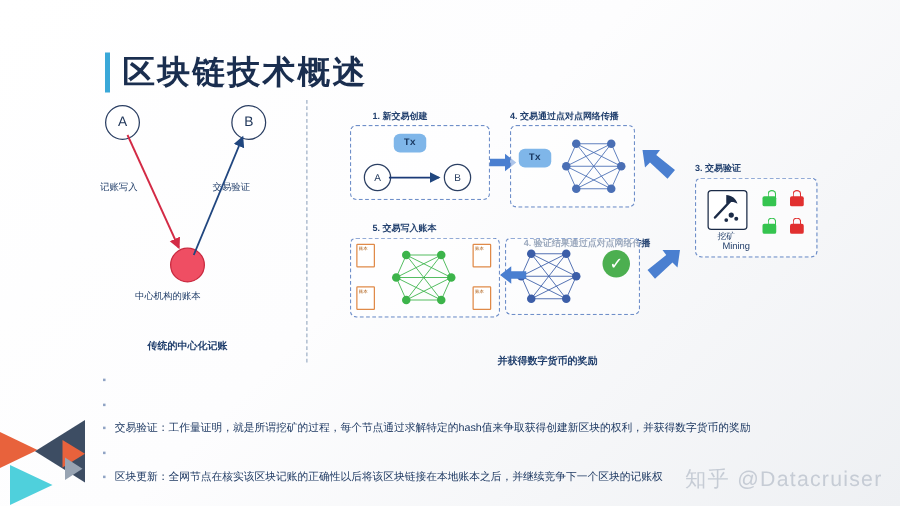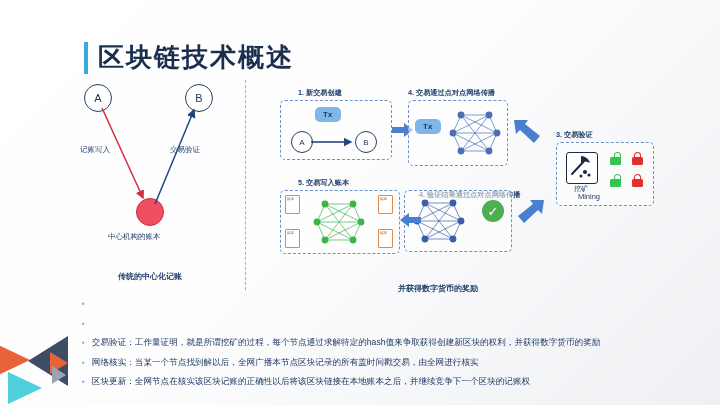--- a/index.html
+++ b/index.html
@@ -251,27 +251,27 @@
     </div>
     <div class="bullet-row">
       <span class="bullet-dot">▪</span>
     </div>
     <div class="bullet-row">
       <span class="bullet-dot">▪</span>
       <span class="bullet-text">交易验证：工作量证明，就是所谓挖矿的过程，每个节点通过求解特定的hash值来争取获得创建新区块的权利，并获得数字货币的奖励</span>
     </div>
     <div class="bullet-row">
       <span class="bullet-dot">▪</span>
-      <span class="bullet-text">网络核实：当某一个节点找到解以后，全网广播本节点区块记录的所有盖时间戳交易，由全网进行核实</span>
     </div>
     <div class="bullet-row">
       <span class="bullet-dot">▪</span>
       <span class="bullet-text">区块更新：全网节点在核实该区块记账的正确性以后将该区块链接在本地账本之后，并继续竞争下一个区块的记账权</span>
     </div>
   </div>
 
   <div class="abs" id="tri-orange-left"></div>
   <div class="abs" id="tri-navy"></div>
   <div class="abs" id="tri-orange-small"></div>
   <div class="abs" id="tri-cyan"></div>
   <div class="abs" id="tri-gray-ghost"></div>
 
+  <div class="abs" id="watermark">知乎 @Datacruiser</div>
 </div>
 
 </body></html>

